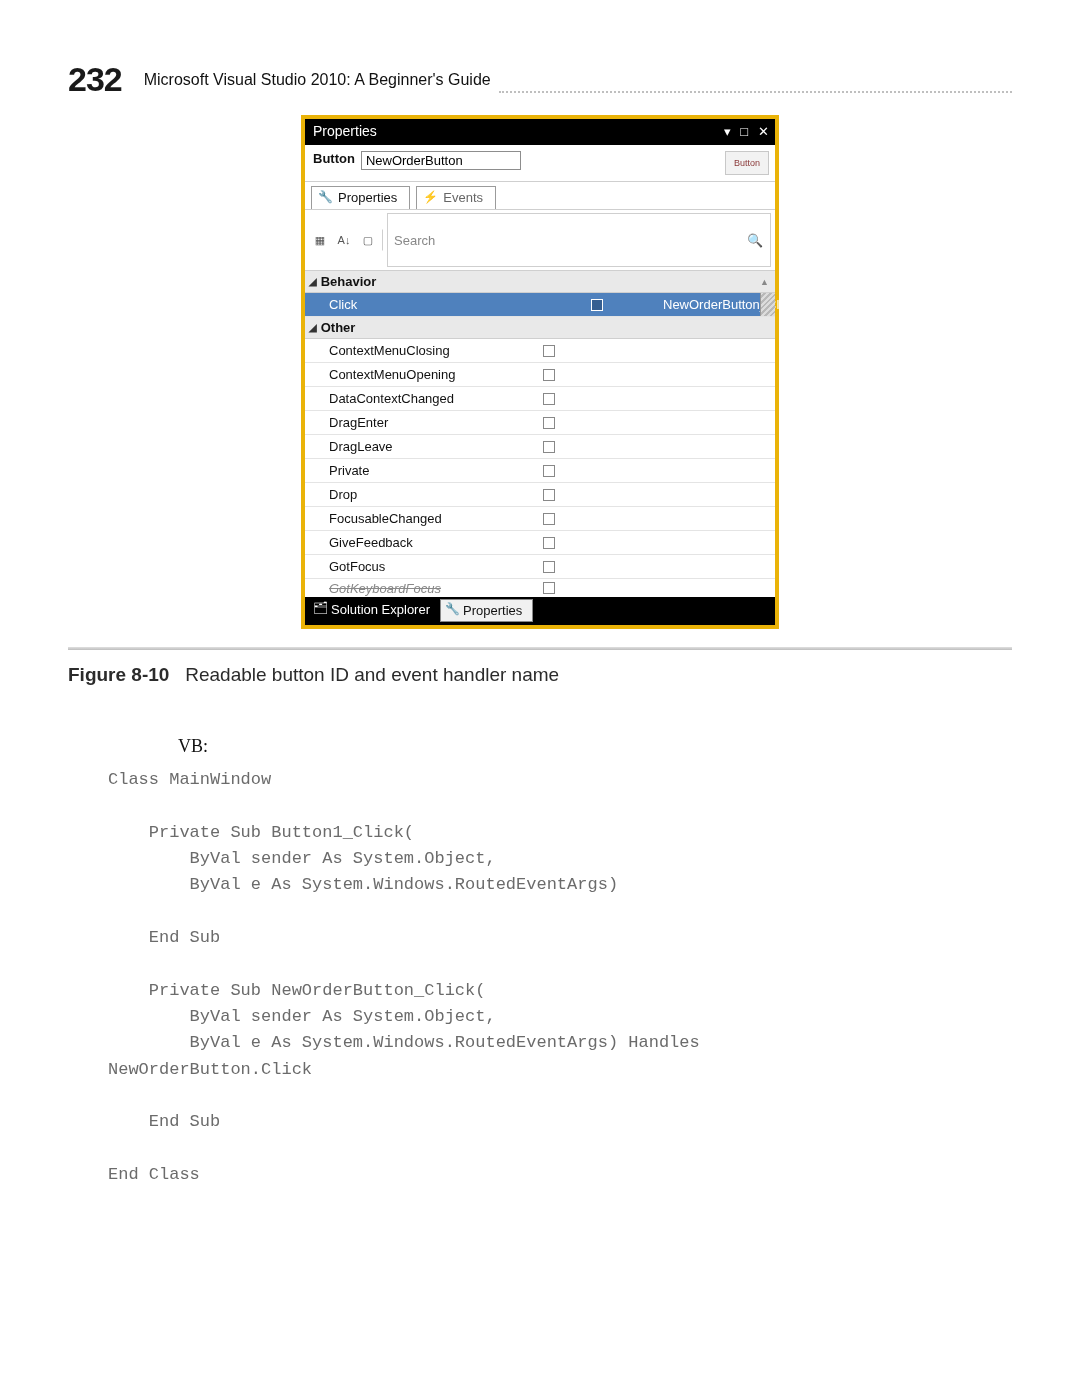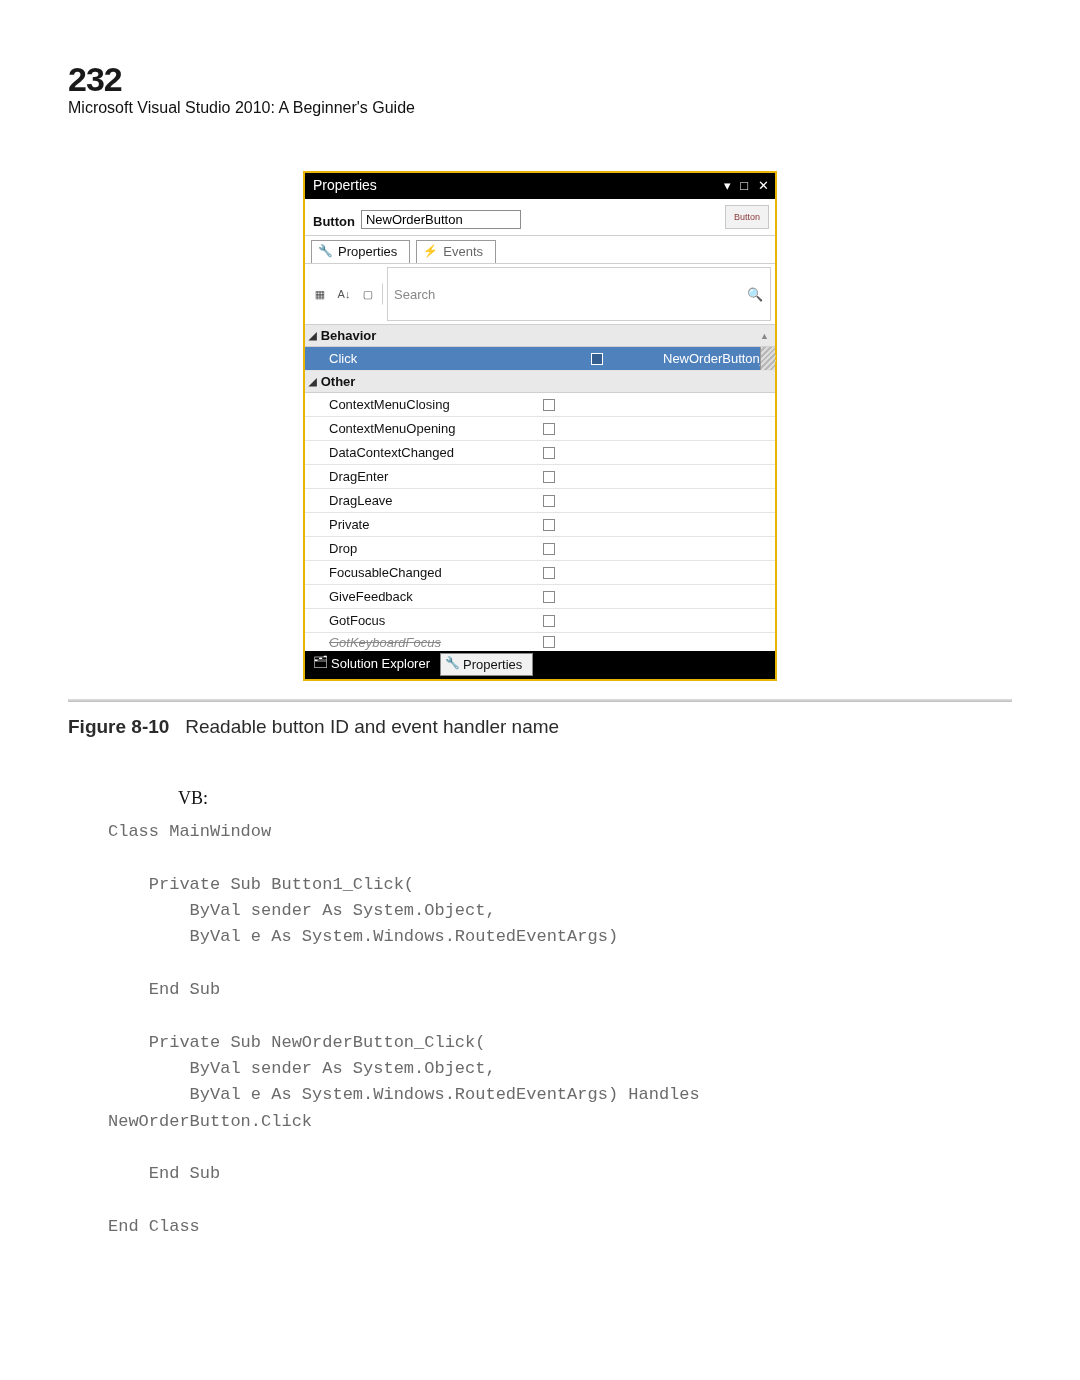--- a/index.html
+++ b/index.html
@@ -1,28 +1,28 @@
 <!DOCTYPE html>
 <html><head>
 <meta charset="utf-8">
 <style>
   html,body{margin:0;padding:0;background:#fff;color:#111;}
   body{width:1080px;font-family:"Segoe UI",Arial,sans-serif;}
   .page{padding:60px 68px 60px 68px;}
   .hdr{display:flex;align-items:baseline;font-weight:300;color:#6e6e6e;}
   .hdr .pno{font-size:34px;font-weight:700;color:#1a1a1a;margin-right:22px;letter-spacing:-1px;}
   .dots{flex:1;border-bottom:2px dotted #bfbfbf;height:24px;margin-left:8px;}
-  .hdrwrap{display:flex;align-items:flex-start;flex-direction:column;}
+  .hdrwrap{display:flex;align-items:center;}
 
   
-  .propwin{margin:52px auto 10px auto;width:470px;border:2px solid #eab308;background:#fff;font-size:13px;font-family:"Segoe UI",Tahoma,sans-serif;}
+  .propwin{margin:16px auto 10px auto;width:470px;border:4px solid #eab308;background:#fff;font-size:13px;font-family:"Segoe UI",Tahoma,sans-serif;}
   .pw-title{background:#000;color:#fff;display:flex;align-items:center;padding:4px 6px 6px 8px;font-size:14px;}
   .pw-title .t{flex:1;}
   .pw-title .wicons span{margin-left:6px;font-size:13px;}
-  .pw-row-name{display:flex;align-items:flex-end;padding:6px 6px 6px 8px;border-bottom:1px solid #cfcfcf;}
+  .pw-row-name{display:flex;align-items:flex-start;padding:6px 6px 6px 8px;border-bottom:1px solid #cfcfcf;}
   .pw-row-name .lbl{font-weight:700;margin-right:6px;}
   .pw-row-name input{border:1px solid #8d8d8d;padding:1px 4px;font-size:13px;width:150px;}
   .pw-row-name .badge{margin-left:auto;border:1px solid #c8c8c8;background:#f2f2f2;color:#8b3a3a;font-size:9px;padding:6px 8px;}
   .pw-tabs{display:flex;border-bottom:1px solid #cfcfcf;}
   .pw-tab{border:1px solid #9b9b9b;border-bottom:none;margin:4px 0 0 6px;padding:3px 12px 4px 26px;position:relative;font-size:13px;background:#fff;color:#666;}
   .pw-tab.active{background:#fff;color:#111;}
   .pw-tab .ic{position:absolute;left:6px;top:3px;font-size:12px;color:#b97c2a;}
   .pw-tab.ev .ic{color:#5a9b5a;}
   .pw-tools{display:flex;align-items:center;border-bottom:1px solid #cfcfcf;padding:3px 4px;}
   .tool{width:20px;height:20px;border:1px solid transparent;display:flex;align-items:center;justify-content:center;font-size:11px;color:#555;margin-right:2px;}

